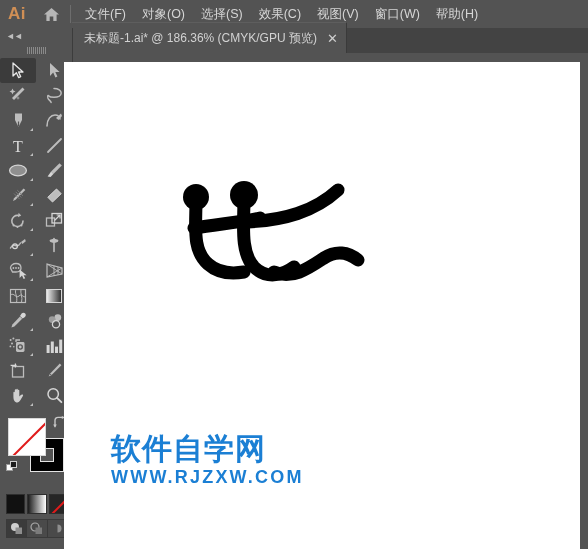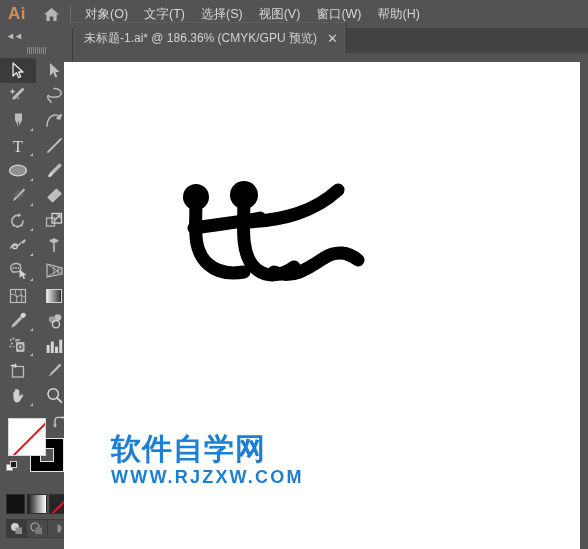--- a/index.html
+++ b/index.html
@@ -152,23 +152,24 @@
 
   <div class="menubar">
     <div class="ai-logo">Ai</div>
     <div class="home-btn">
       <svg width="17" height="15" viewBox="0 0 17 15" aria-hidden="true">
         <path d="M8.5 1 L16 7.4 L13.6 7.4 L13.6 14 L10.3 14 L10.3 9.6 L6.7 9.6 L6.7 14 L3.4 14 L3.4 7.4 L1 7.4 Z" fill="#b6b6b6"></path>
       </svg>
     </div>
     <div class="mb-sep"></div>
     <div class="menu-items">
+      <div class="menu-item">文件(F)</div>
       <div class="menu-item">对象(O)</div>
-      <div class="menu-item">文字(T)</div>
       <div class="menu-item">选择(S)</div>
+      <div class="menu-item">效果(C)</div>
       <div class="menu-item">视图(V)</div>
       <div class="menu-item">窗口(W)</div>
       <div class="menu-item">帮助(H)</div>
     </div>
   </div>
 
   <div class="tabbar">
     <div class="tab">
       <span class="tab-title">未标题-1.ai* @ 186.36% (CMYK/GPU 预览)</span>
       <span class="tab-close">✕</span>

